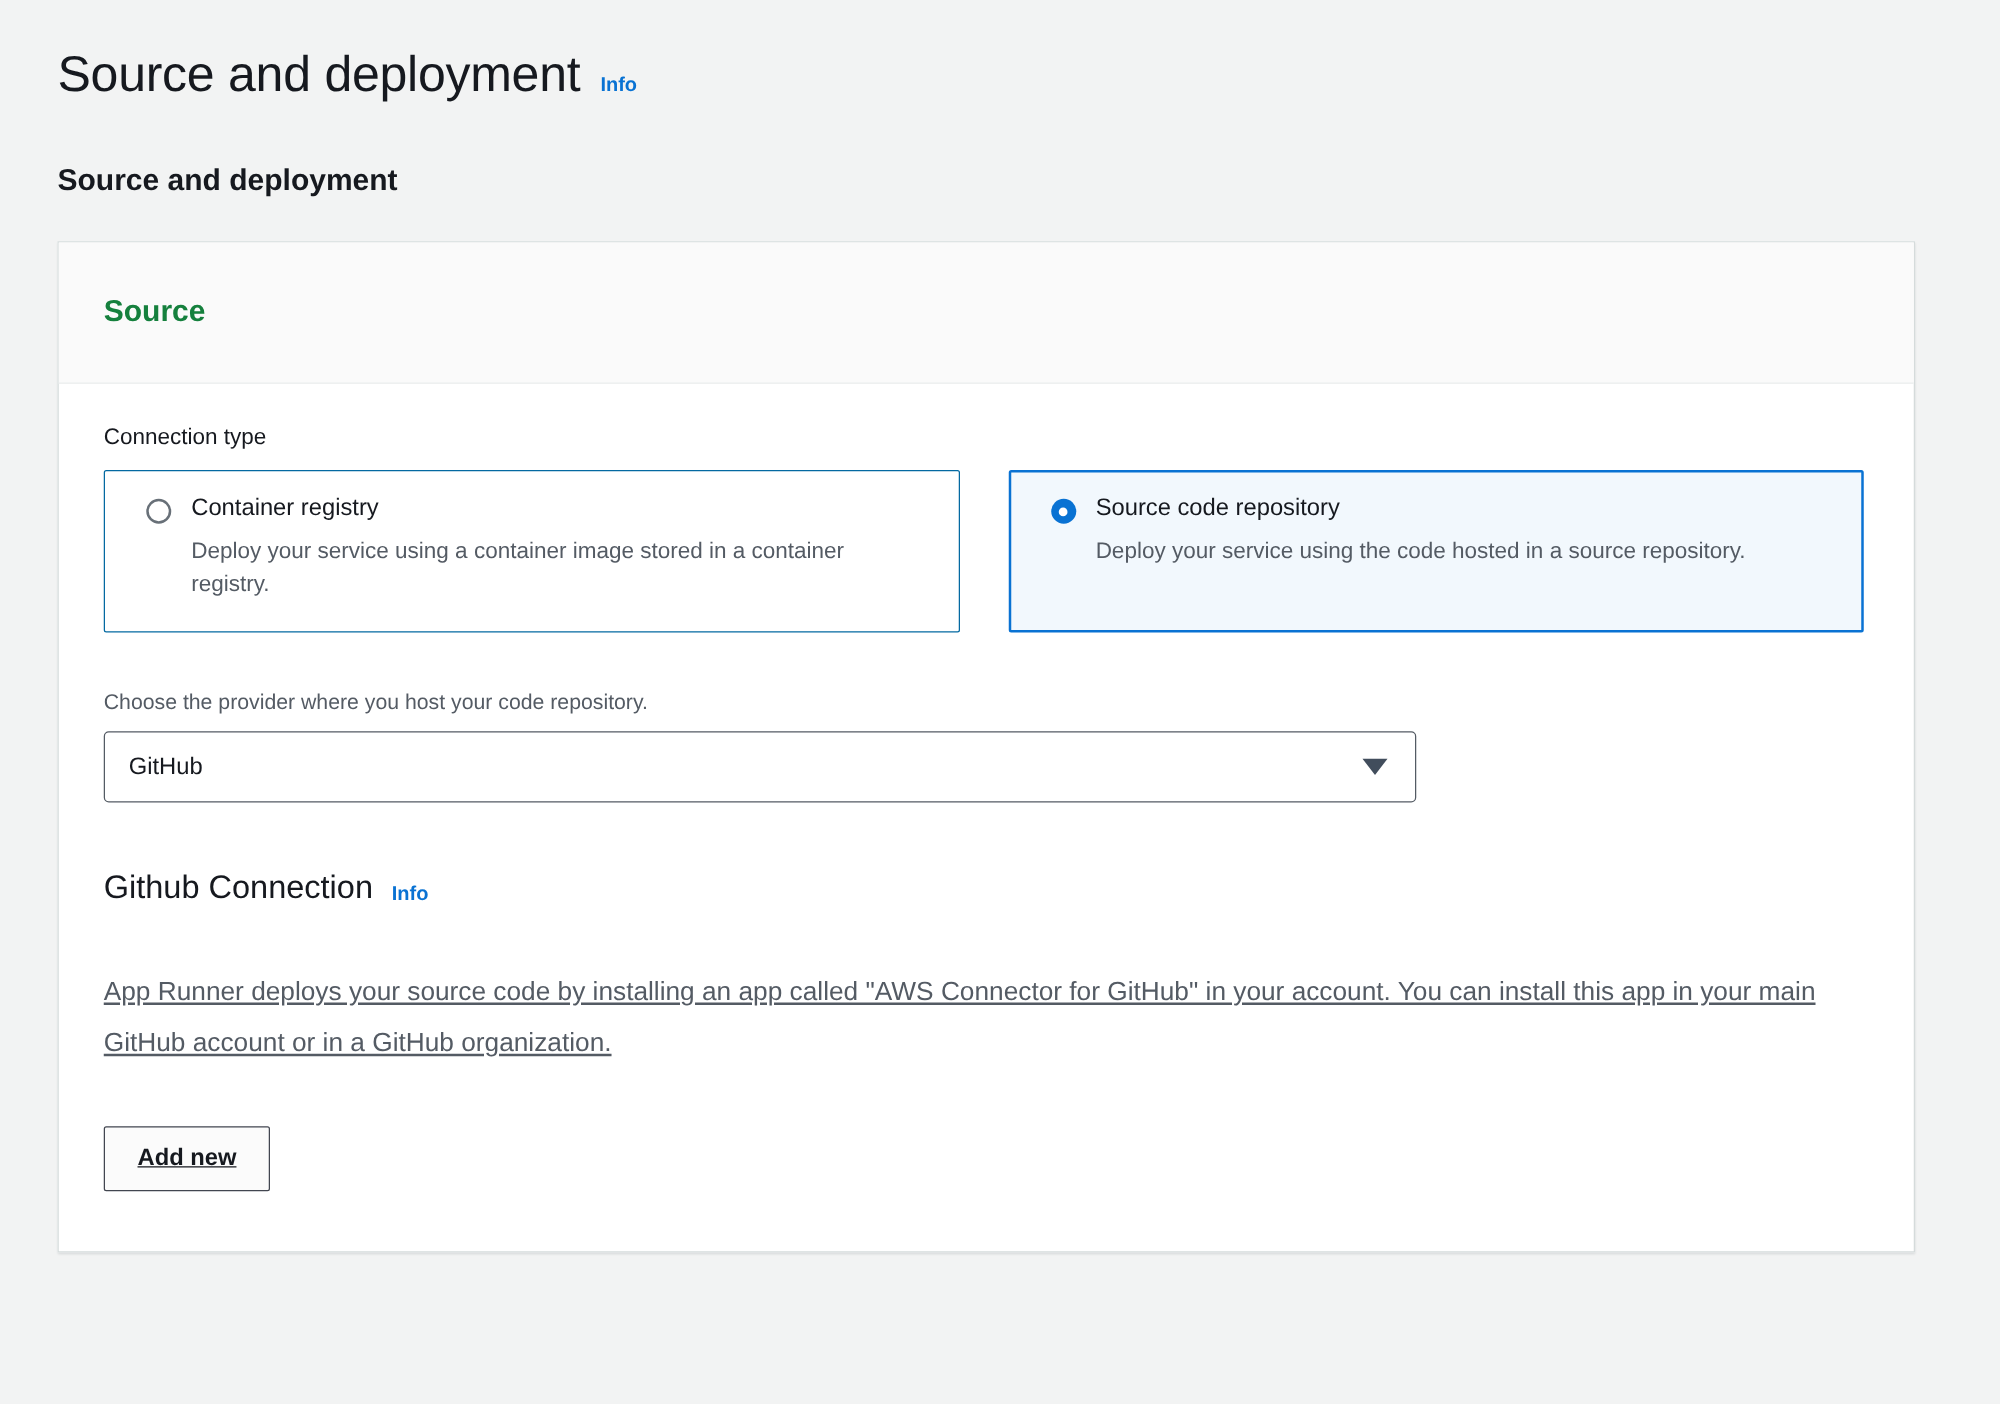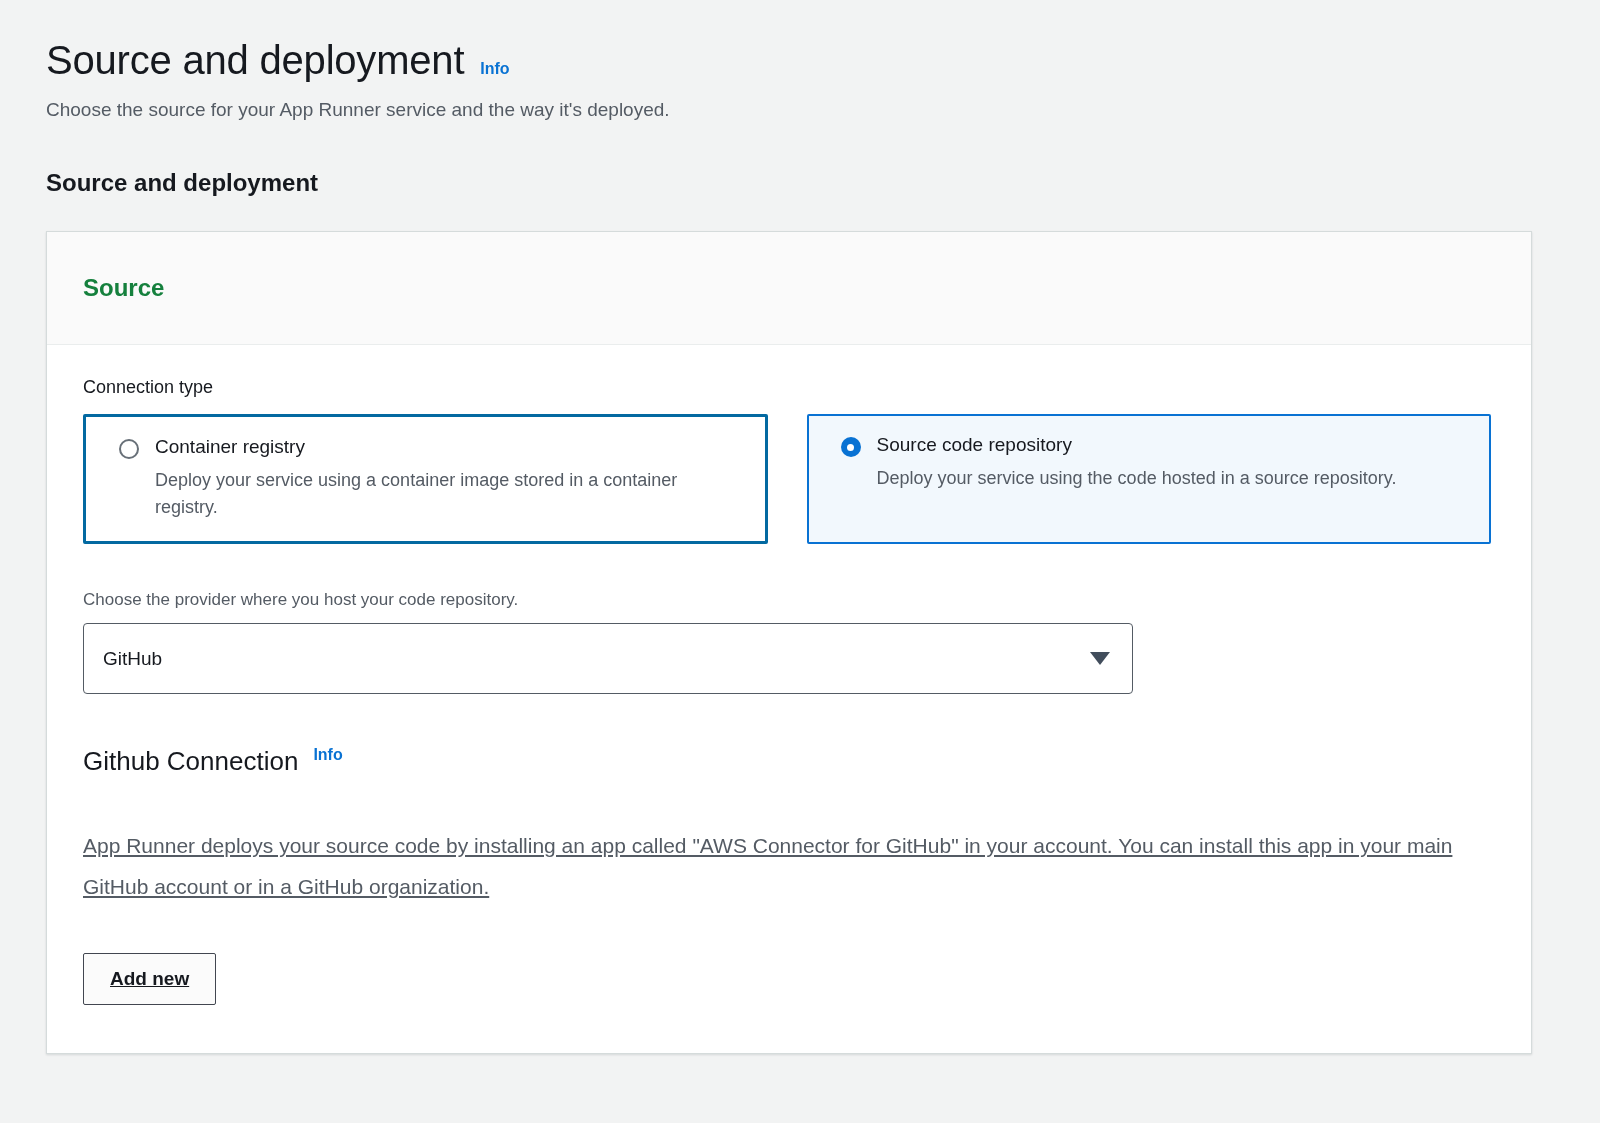--- a/index.html
+++ b/index.html
@@ -30,21 +30,21 @@
     border-bottom: 1px solid #eaeded;
     padding: 42px 36px;
   }
   .panel-title { font-size: 24px; font-weight: 700; color: #15803d; }
   .panel-body { padding: 32px 40px 48px 36px; }
 
   
   .field-label { font-size: 18px; color: #16191f; }
   .tiles { margin-top: 16px; display: grid; grid-template-columns: 1fr 1fr; gap: 39px; }
   .tile {
-    border: 3px solid #0369a1;
+    border: 1px solid #0369a1;
     border-radius: 2px;
     background: #ffffff;
     padding: 19px 20px 0 33px;
     min-height: 130px;
     display: flex;
     align-items: flex-start;
     cursor: pointer;
   }
   .tile.selected {
     border: 2px solid #0972d3;
@@ -72,38 +72,38 @@
   }
   .tile-text { margin-left: 16px; }
   .tile-title { font-size: 19px; color: #16191f; }
   .tile-desc { margin-top: 9px; font-size: 18px; line-height: 27px; color: #545b64; max-width: 560px; }
 
   
   .provider-block { margin-top: 46px; }
   .field-desc { margin-top: 19px; font-size: 17px; color: #545b64; }
   .select {
     margin-top: 13px;
-    width: 1050px; height: 71px;
+    width: 1050px; height: 57px;
     background: #ffffff;
     border: 1.5px solid #545b64;
     border-radius: 4px;
     display: flex; align-items: center; justify-content: space-between;
     padding: 0 22px 0 19px;
     font-size: 19px; color: #16191f;
     cursor: pointer;
   }
   .caret-down {
     width: 0; height: 0;
     border-left: 10px solid transparent;
     border-right: 10px solid transparent;
     border-top: 13px solid #414d5c;
   }
 
   
-  .connection-header-row { margin-top: 52px; display: flex; align-items: flex-start; gap: 15px; }
+  .connection-header-row { margin-top: 52px; display: flex; align-items: flex-end; gap: 15px; }
   .connection-heading { font-size: 26px; font-weight: 400; color: #16191f; }
   .connection-desc { margin-top: 48px; font-size: 21px; line-height: 41px; color: #545b64; max-width: 1390px; text-decoration: underline; }
   .btn-normal {
     margin-top: 46px;
     display: inline-block;
     height: 52px;
     padding: 0 26px;
     background: #fbfbfb;
     border: 1.5px solid #424650;
     border-radius: 2px;
@@ -115,21 +115,20 @@
 </style>
 </head>
 <body>
 
 <div class="content">
 
   <div class="page-header-row">
     <h1 class="page-title">Source and deployment</h1>
     <a class="info-link">Info</a>
   </div>
-  <div class="page-subtitle">Choose the source for your App Runner service and the way it's deployed.</div>
 
   <h2 class="section-heading">Source and deployment</h2>
 
   <div class="panel">
     <div class="panel-header">
       <span class="panel-title">Source</span>
     </div>
 
     <div class="panel-body">
 

